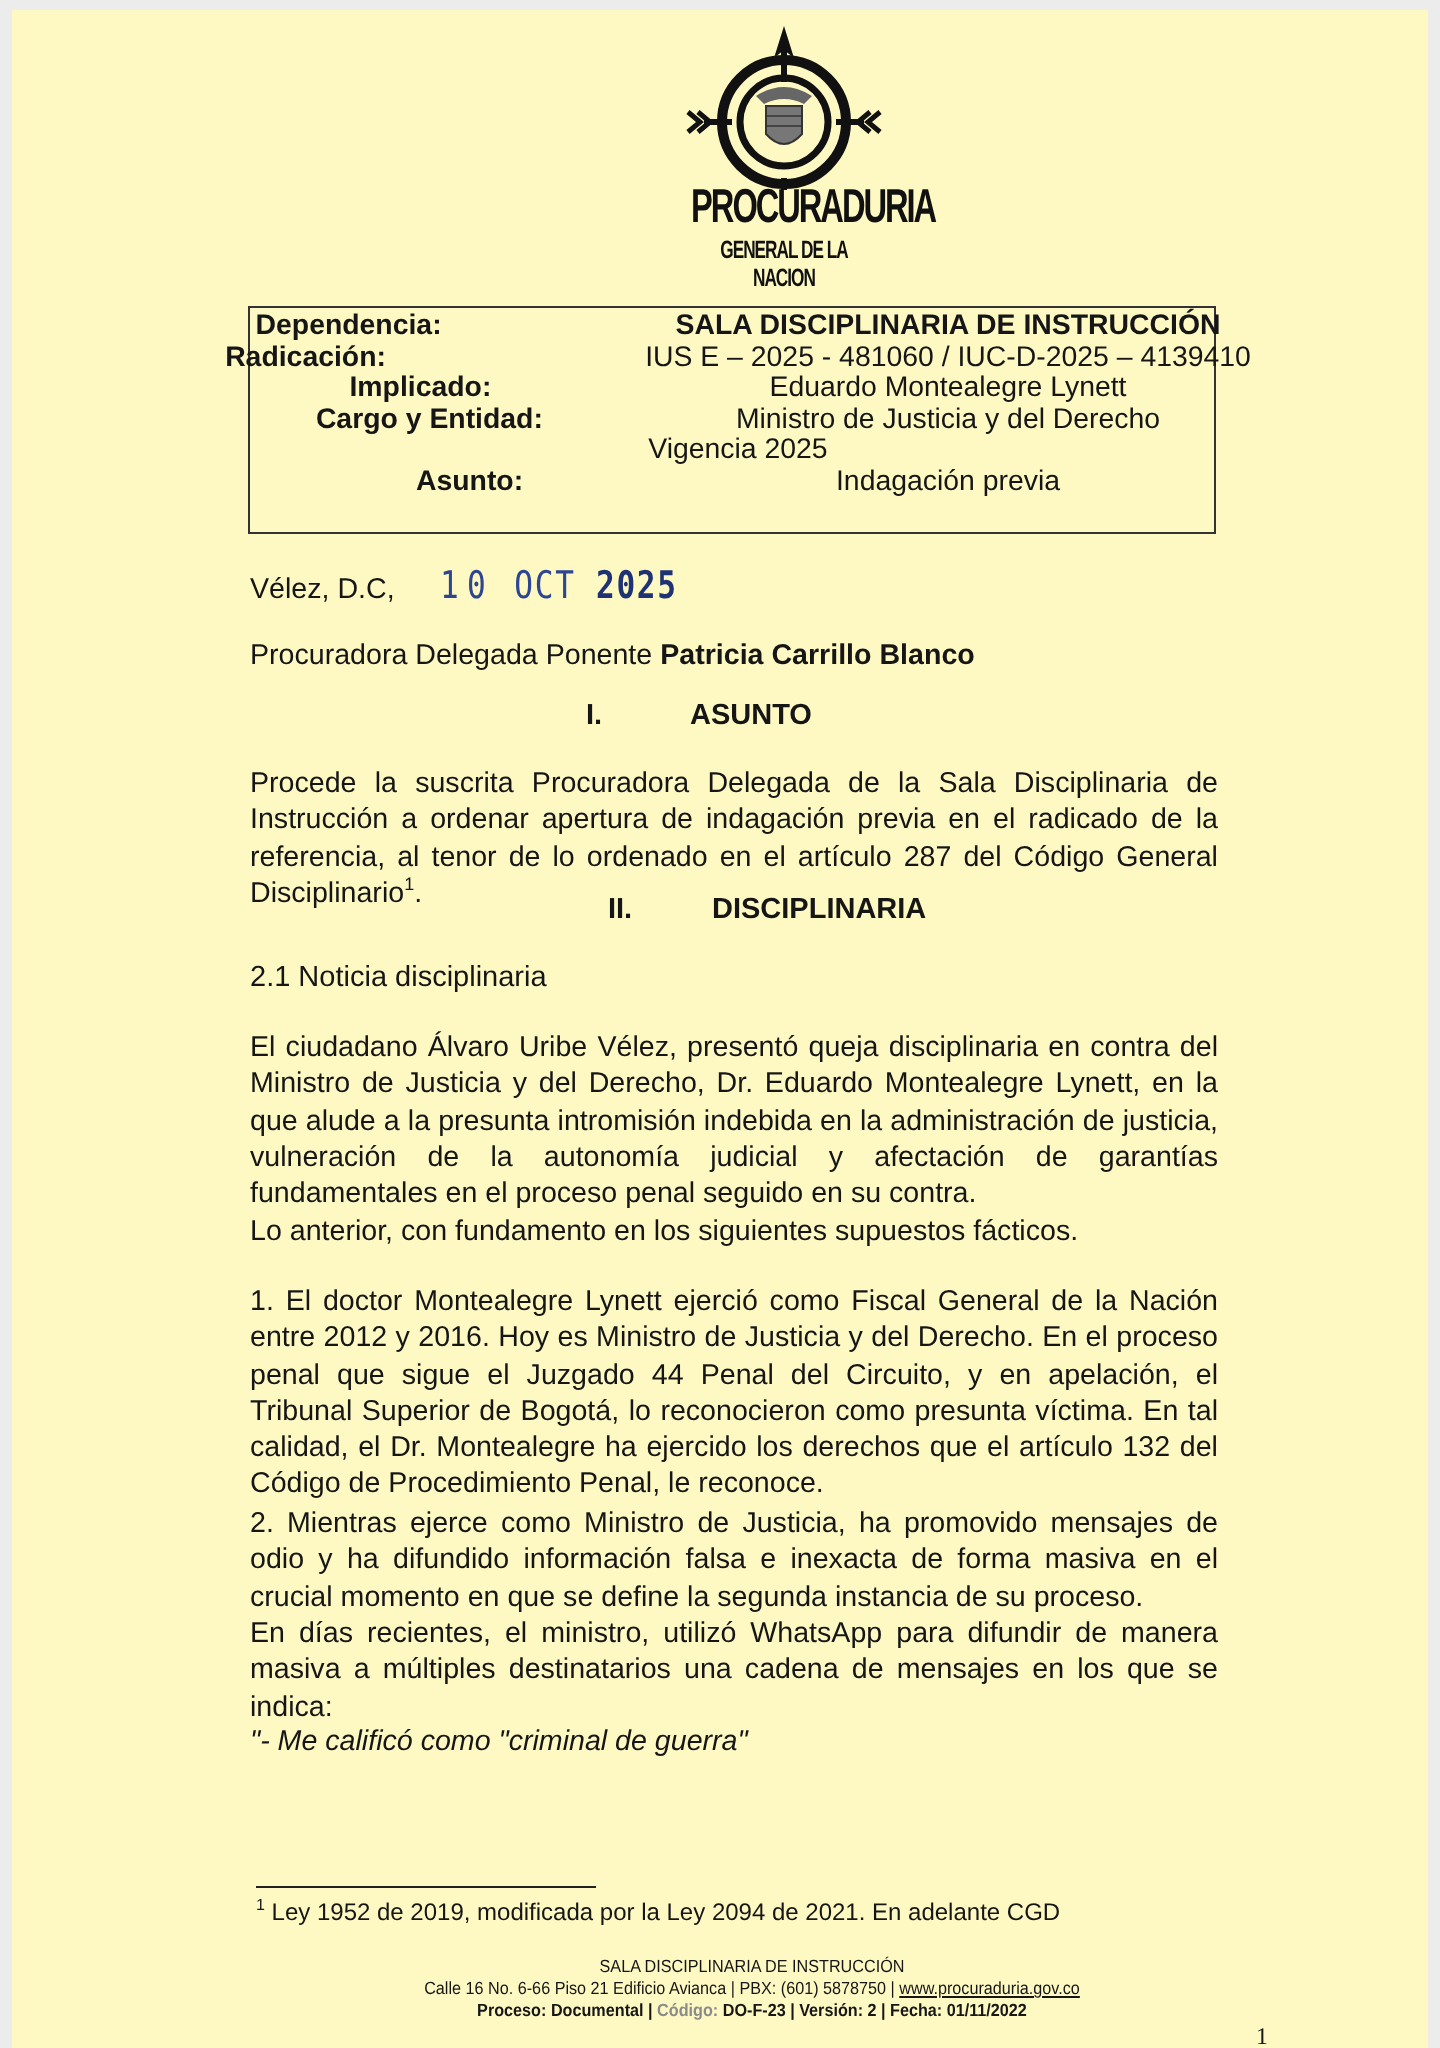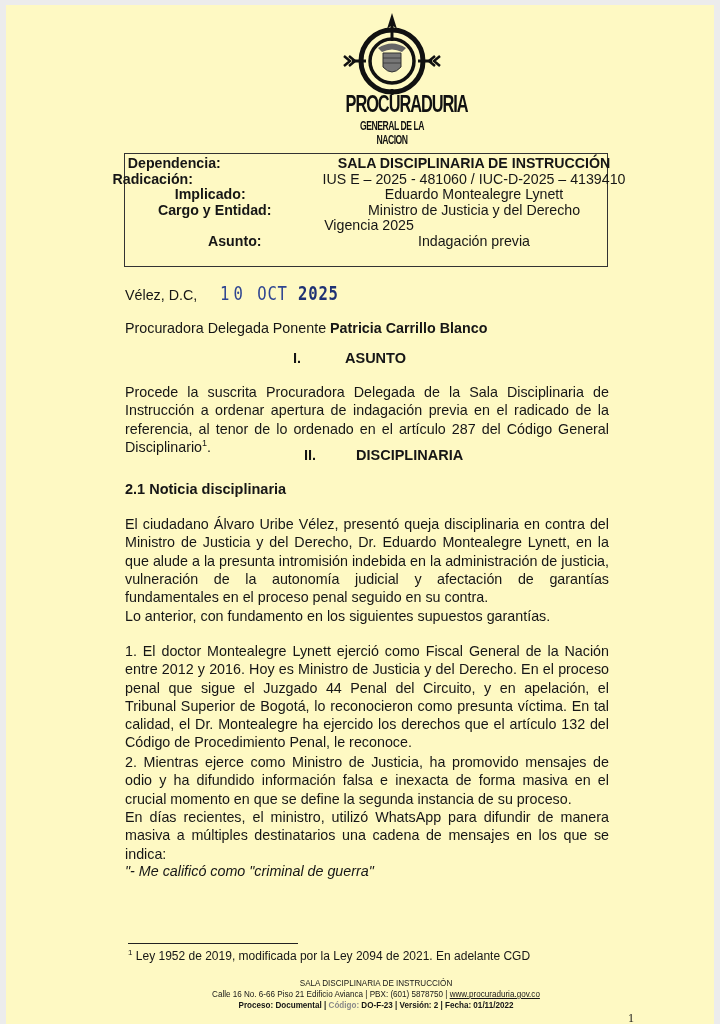--- a/index.html
+++ b/index.html
@@ -115,21 +115,21 @@
       position: absolute;
       font-size: 14.5px;
       font-weight: bold;
       line-height: 18px;
     }
     .heading .num { display: inline-block; width: 52px; }
     .subheading {
       position: absolute;
       left: 119px;
       font-size: 14.5px;
-      font-weight: bold;
+      font-weight: normal;
     }
     sup { font-size: 9px; line-height: 0; }
     .italic { font-style: italic; }
     .footnote-rule {
       position: absolute;
       left: 122px;
       top: 938px;
       width: 170px;
       border-top: 1px solid #222;
     }
@@ -234,21 +234,21 @@
   <div class="text justify" style="top:378px;">
     <span>Procede la suscrita Procuradora Delegada de la Sala Disciplinaria de Instrucción a ordenar apertura de indagación previa en el radicado de la referencia, al tenor de lo ordenado en el artículo 287 del Código General Disciplinario</span><sup>1</sup><span>.</span>
   </div>
 
   <div class="heading" style="left:298px; top:441px;">
     <span class="num">II.</span><span>DISCIPLINARIA</span>
   </div>
   <div class="subheading" style="top:476px;">2.1 Noticia disciplinaria</div>
 
   <div class="text justify" style="top:510px;">El ciudadano Álvaro Uribe Vélez, presentó queja disciplinaria en contra del Ministro de Justicia y del Derecho, Dr. Eduardo Montealegre Lynett, en la que alude a la presunta intromisión indebida en la administración de justicia, vulneración de la autonomía judicial y afectación de garantías fundamentales en el proceso penal seguido en su contra.</div>
-  <div class="text" style="top:602px;">Lo anterior, con fundamento en los siguientes supuestos garantías.</div>
+  <div class="text" style="top:602px;">Lo anterior, con fundamento en los siguientes supuestos fácticos.</div>
   <div class="text justify" style="top:637px;">1. El doctor Montealegre Lynett ejerció como Fiscal General de la Nación entre 2012 y 2016. Hoy es Ministro de Justicia y del Derecho. En el proceso penal que sigue el Juzgado 44 Penal del Circuito, y en apelación, el Tribunal Superior de Bogotá, lo reconocieron como presunta víctima. En tal calidad, el Dr. Montealegre ha ejercido los derechos que el artículo 132 del Código de Procedimiento Penal, le reconoce.</div>
   <div class="text justify" style="top:748px;">2. Mientras ejerce como Ministro de Justicia, ha promovido mensajes de odio y ha difundido información falsa e inexacta de forma masiva en el crucial momento en que se define la segunda instancia de su proceso.</div>
   <div class="text justify" style="top:803px;">En días recientes, el ministro, utilizó WhatsApp para difundir de manera masiva a múltiples destinatarios una cadena de mensajes en los que se indica:</div>
   <div class="text italic" style="top:857px;">"- Me calificó como "criminal de guerra"</div>
 
   <div class="footnote-rule"></div>
   <div class="footnote">
     <sup>1</sup><span> Ley 1952 de 2019, modificada por la Ley 2094 de 2021. En adelante CGD</span>
   </div>
 

